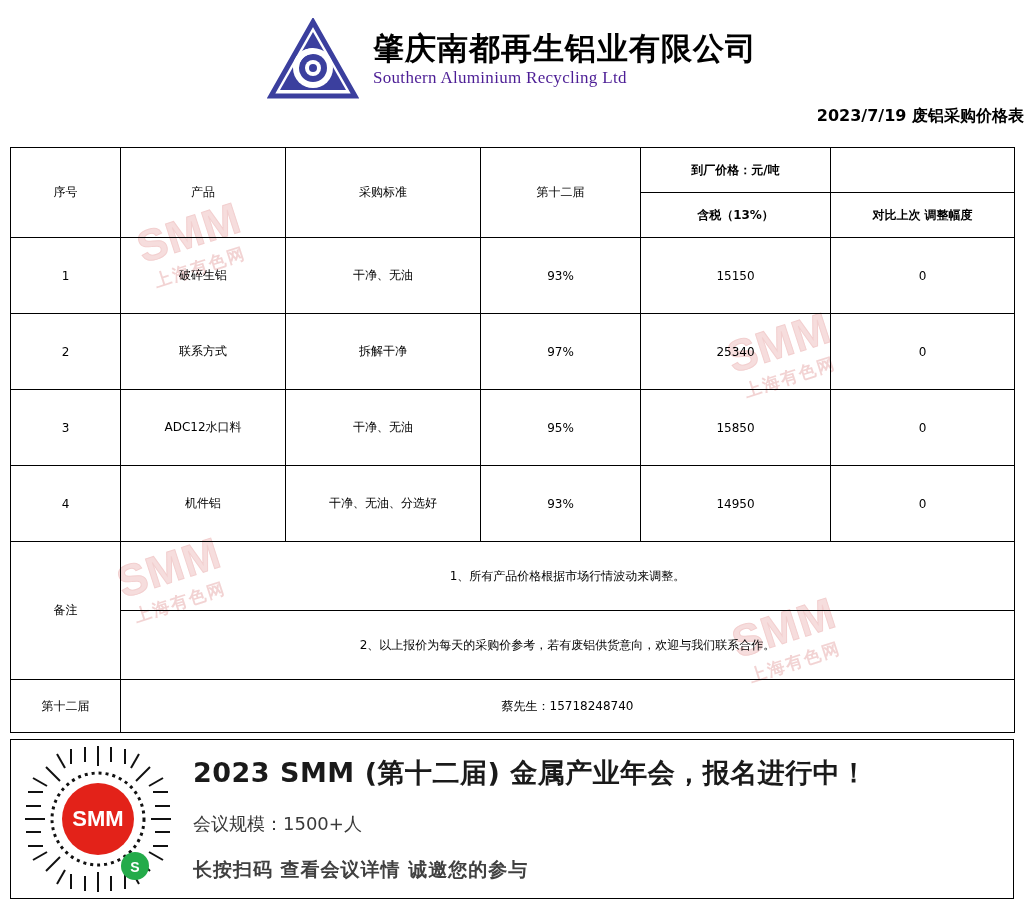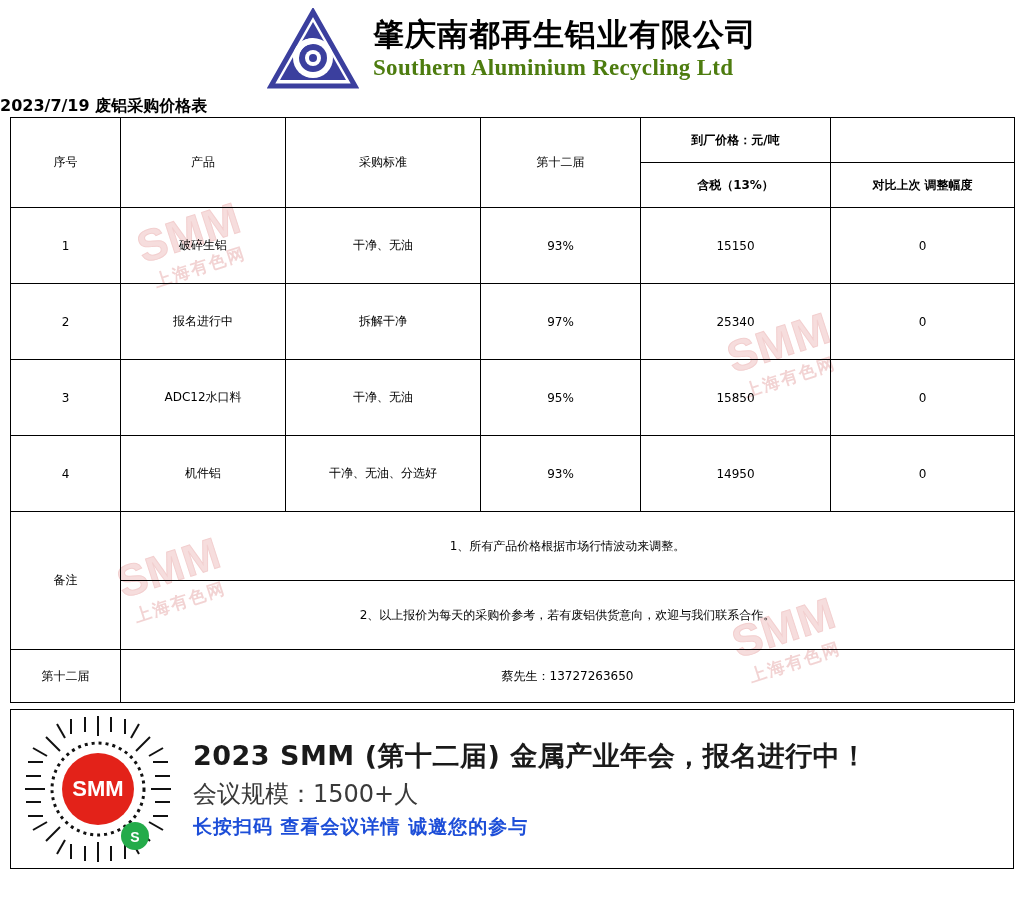--- a/index.html
+++ b/index.html
@@ -19,21 +19,21 @@
     width: 1024px;
     height: 916px;
     position: relative;
   }
 
   
   .header {
     display: flex;
     align-items: center;
     justify-content: center;
-    padding-top: 8px;
+    padding-top: 18px;
     gap: 14px;
   }
   .logo {
     width: 92px;
     height: 82px;
     position: relative;
     flex: none;
   }
   .logo svg { display: block; }
   .company-names {
@@ -43,33 +43,33 @@
   }
   .company-cn {
     font-size: 31px;
     font-weight: bold;
     letter-spacing: 1px;
     color: #000;
     line-height: 1.25;
     font-family: "DejaVu Sans", "Liberation Sans", sans-serif;
   }
   .company-en {
-    font-size: 23px;
-    font-weight: bold;
-    color: #4d7c0f;
+    font-size: 17px;
+    font-weight: normal;
+    color: #4c1d95;
     line-height: 1.3;
     font-family: "Liberation Serif", "DejaVu Serif", serif;
     letter-spacing: 0.3px;
   }
   .subtitle {
-    text-align: left;
+    text-align: right;
     font-size: 16px;
     font-weight: bold;
     margin-top: 6px;
-    margin-bottom: 0;
+    margin-bottom: 20px;
     font-family: "DejaVu Sans", "Liberation Sans", sans-serif;
   }
 
   
   .table-wrap {
     padding: 0 10px;
     position: relative;
     z-index: 2;
   }
   table.price {
@@ -170,38 +170,38 @@
     height: 150px;
     margin-left: 12px;
     position: relative;
     flex: none;
   }
   .banner-text {
     margin-left: 20px;
     display: flex;
     flex-direction: column;
     justify-content: space-between;
-    gap: 4px;
+    gap: 21px;
   }
   .banner-title {
     font-size: 27px;
     font-weight: bold;
     color: #1a1a1a;
     font-family: "DejaVu Sans", "Liberation Sans", sans-serif;
     letter-spacing: 0.5px;
   }
   .banner-scale {
-    font-size: 24px;
+    font-size: 18px;
     color: #3a3a3a;
     font-family: "DejaVu Sans", "Liberation Sans", sans-serif;
   }
   .banner-cta {
     font-size: 19px;
     font-weight: bold;
-    color: #1d4ed8;
+    color: #404040;
     font-family: "DejaVu Sans", "Liberation Sans", sans-serif;
     letter-spacing: 1px;
   }
 </style>
 </head>
 <body>
 
 <div class="page">
 
   <div class="wm wm1">
@@ -268,21 +268,21 @@
         <tr class="data-row">
           <td>1</td>
           <td>破碎生铝</td>
           <td>干净、无油</td>
           <td>93%</td>
           <td>15150</td>
           <td>0</td>
         </tr>
         <tr class="data-row">
           <td>2</td>
-          <td>报名进行中</td>
+          <td>联系方式</td>
           <td>拆解干净</td>
           <td>97%</td>
           <td>25340</td>
           <td>0</td>
         </tr>
         <tr class="data-row">
           <td>3</td>
           <td>ADC12水口料</td>
           <td>干净、无油</td>
           <td>95%</td>
@@ -301,21 +301,21 @@
         <tr>
           <td class="remark-label" rowspan="2">备注</td>
           <td class="remark-text" colspan="5">1、所有产品价格根据市场行情波动来调整。</td>
         </tr>
         <tr>
           <td class="remark-text" colspan="5">2、以上报价为每天的采购价参考，若有废铝供货意向，欢迎与我们联系合作。</td>
         </tr>
 
         <tr>
           <td class="contact-label">第十二届</td>
-          <td class="contact-text" colspan="5">蔡先生：13727263650</td>
+          <td class="contact-text" colspan="5">蔡先生：15718248740</td>
         </tr>
       </tbody>
     </table>
   </div>
 
   <div class="banner">
     <div class="qr">
       <svg width="150" height="150" viewBox="0 0 150 150">
         <g stroke="#111" stroke-width="2">
           <line x1="75" y1="2" x2="75" y2="22"></line>

